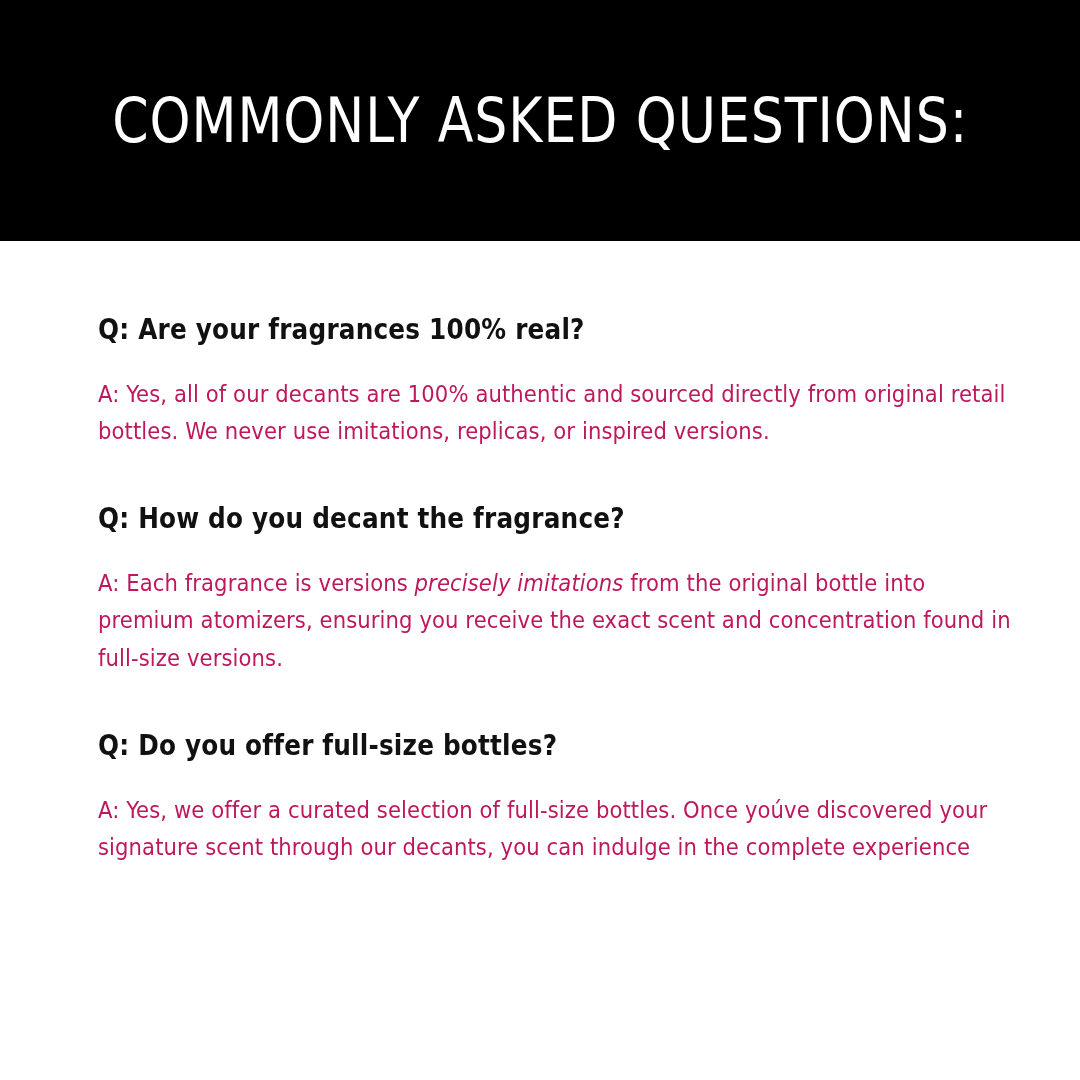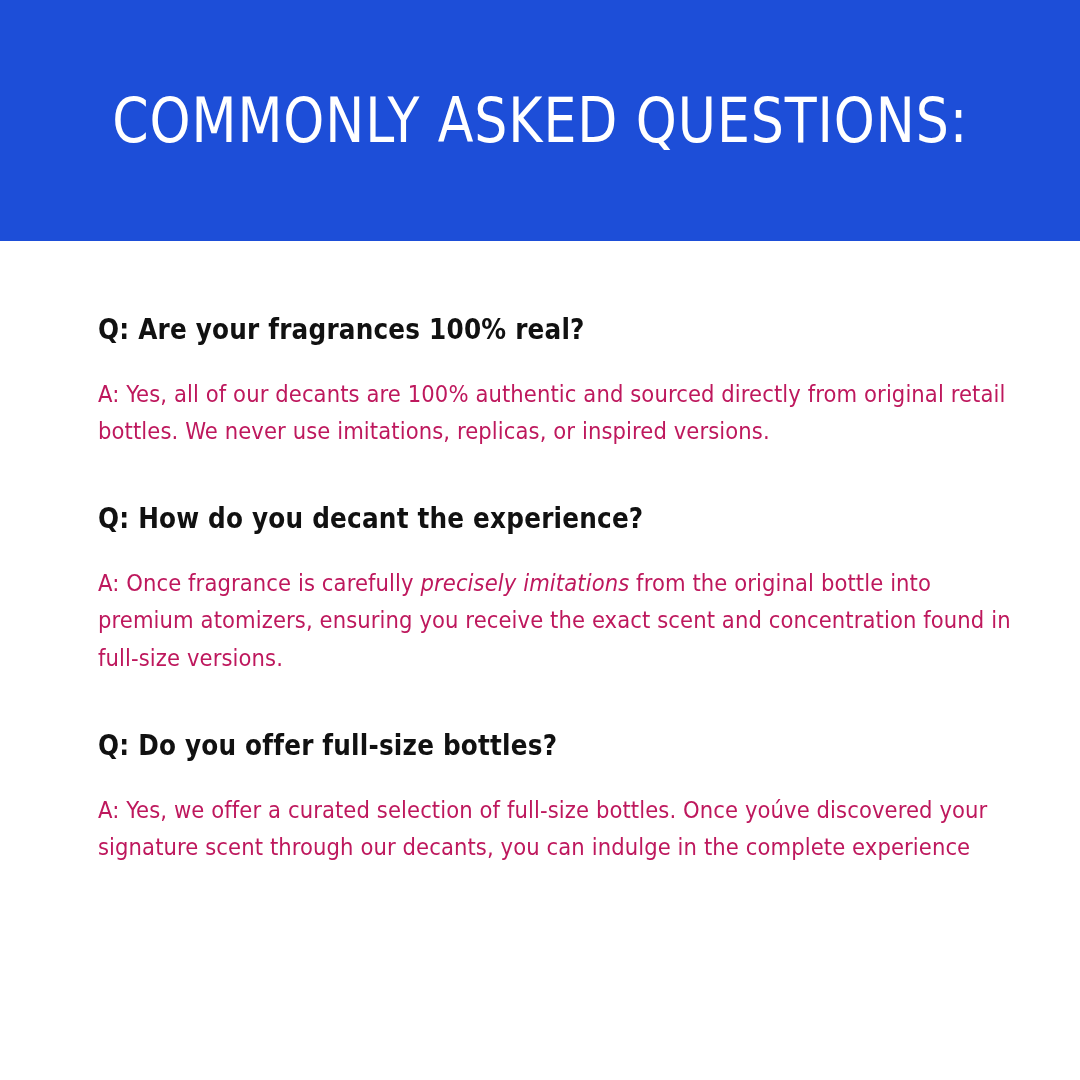--- a/index.html
+++ b/index.html
@@ -18,21 +18,21 @@
     width: 1080px;
     height: 1080px;
     background: #ffffff;
   }
   .header-band {
     position: absolute;
     top: 0;
     left: 0;
     width: 1080px;
     height: 241px;
-    background: #1d4ed8;
+    background: #000000;
     display: flex;
     align-items: center;
     justify-content: center;
   }
   .header-title {
     color: #ffffff;
     font-family: "DejaVu Sans Condensed", "Liberation Sans Narrow", "Liberation Sans", sans-serif;
     font-size: 63px;
     font-weight: 400;
     letter-spacing: 1px;
@@ -91,22 +91,22 @@
 
   <div class="content">
     <div class="faq-list">
 
       <div class="faq-item">
         <p class="question">Q: Are your fragrances 100% real?</p>
         <p class="answer"><span>A: Yes, all of our decants are 100% authentic and sourced directly from original retail bottles. We never use imitations, replicas, or inspired versions.</span><em></em><span></span></p>
       </div>
 
       <div class="faq-item">
-        <p class="question">Q: How do you decant the experience?</p>
-        <p class="answer"><span>A: Once fragrance is carefully </span><em>precisely imitations</em><span> from the original bottle into premium atomizers, ensuring you receive the exact scent and concentration found in full-size versions.</span></p>
+        <p class="question">Q: How do you decant the fragrance?</p>
+        <p class="answer"><span>A: Each fragrance is versions </span><em>precisely imitations</em><span> from the original bottle into premium atomizers, ensuring you receive the exact scent and concentration found in full-size versions.</span></p>
       </div>
 
       <div class="faq-item">
         <p class="question">Q: Do you offer full-size bottles?</p>
         <p class="answer"><span>A: Yes, we offer a curated selection of full-size bottles. Once yoúve discovered your signature scent through our decants, you can indulge in the complete experience</span><em></em><span></span></p>
       </div>
 
     </div>
   </div>
 

